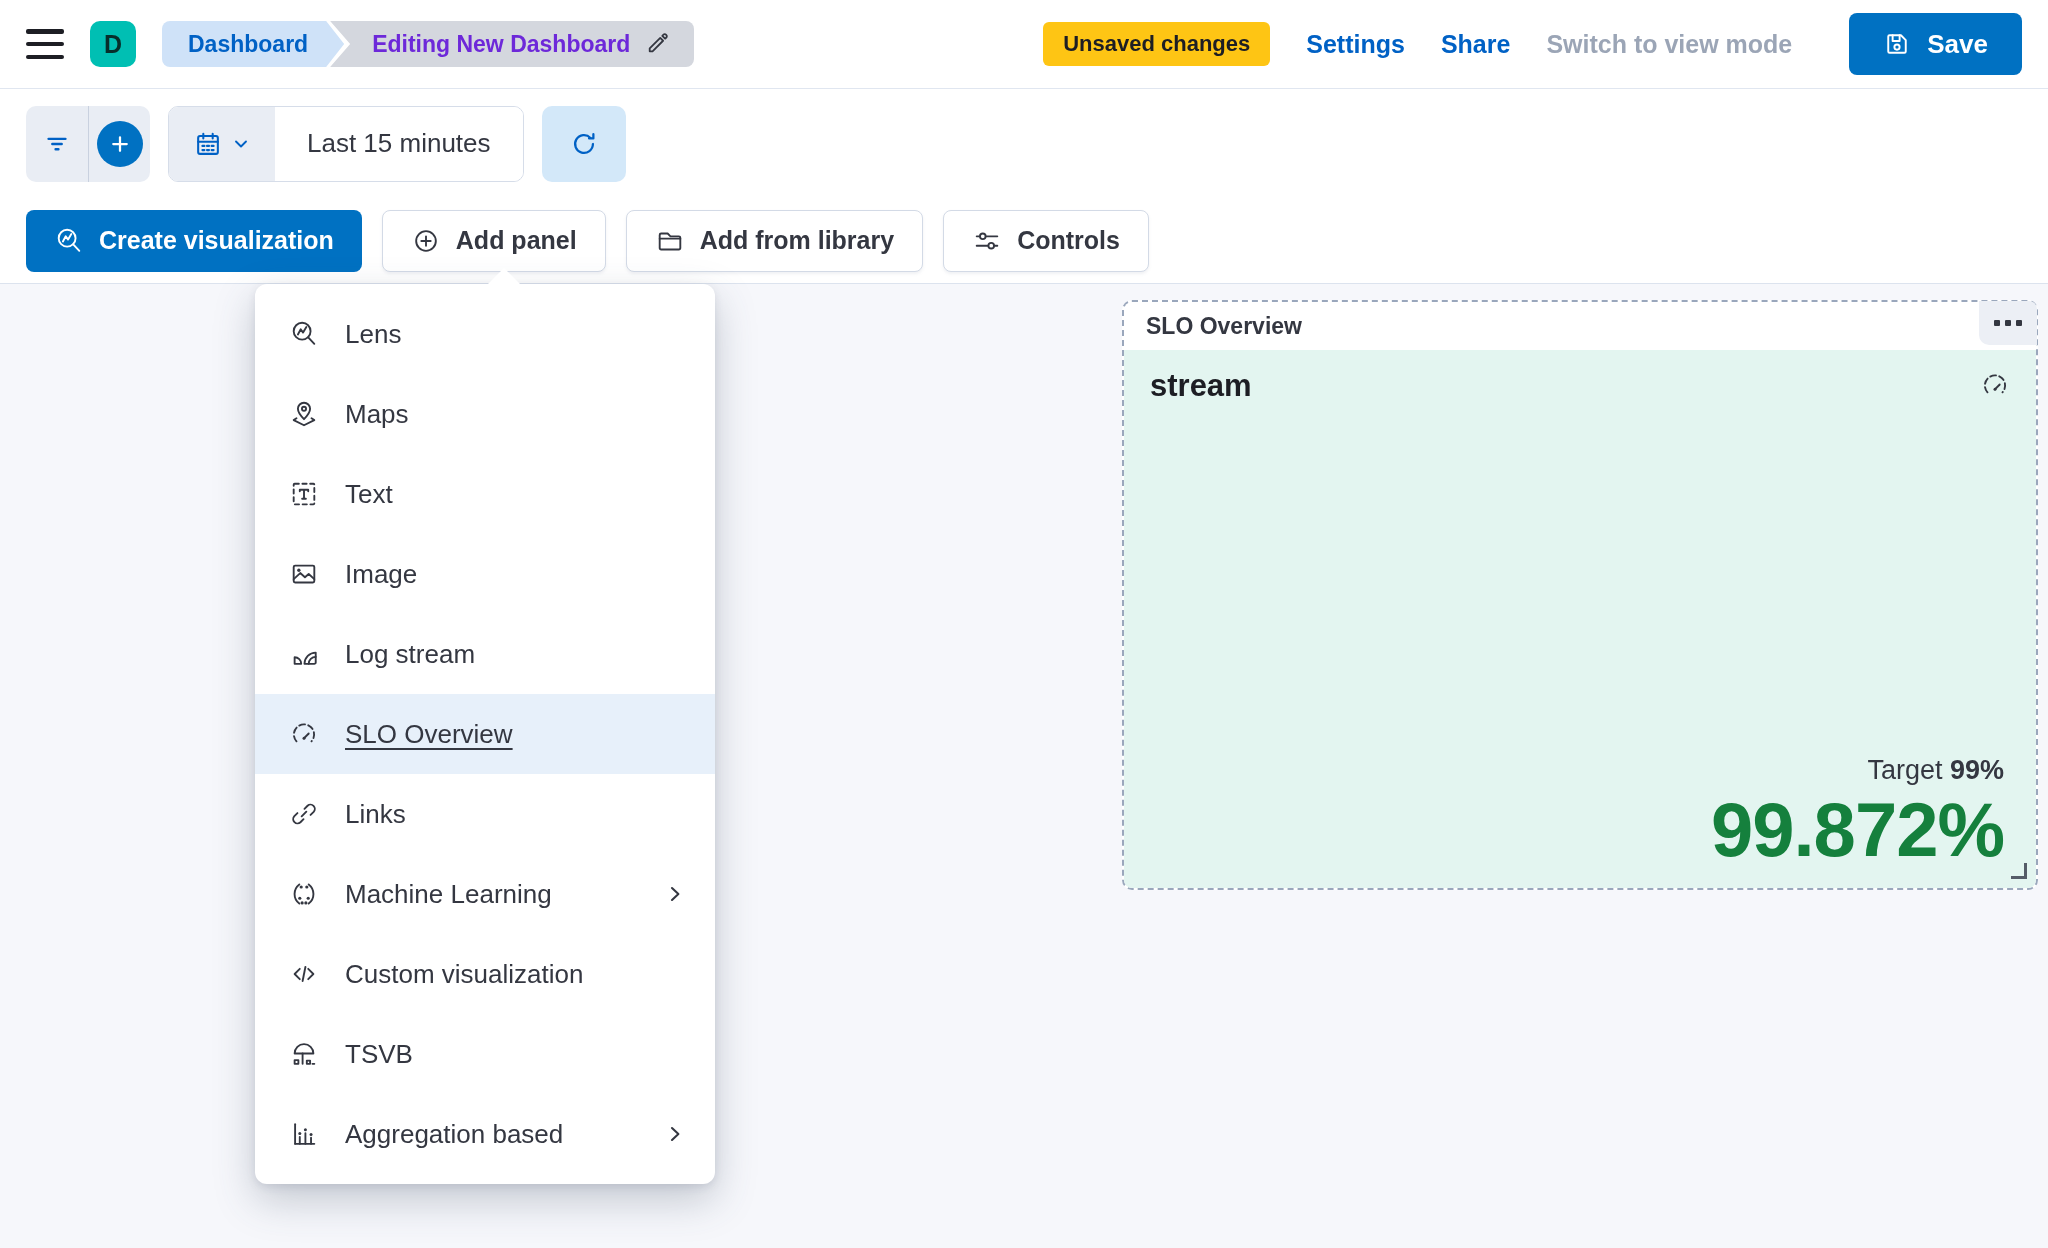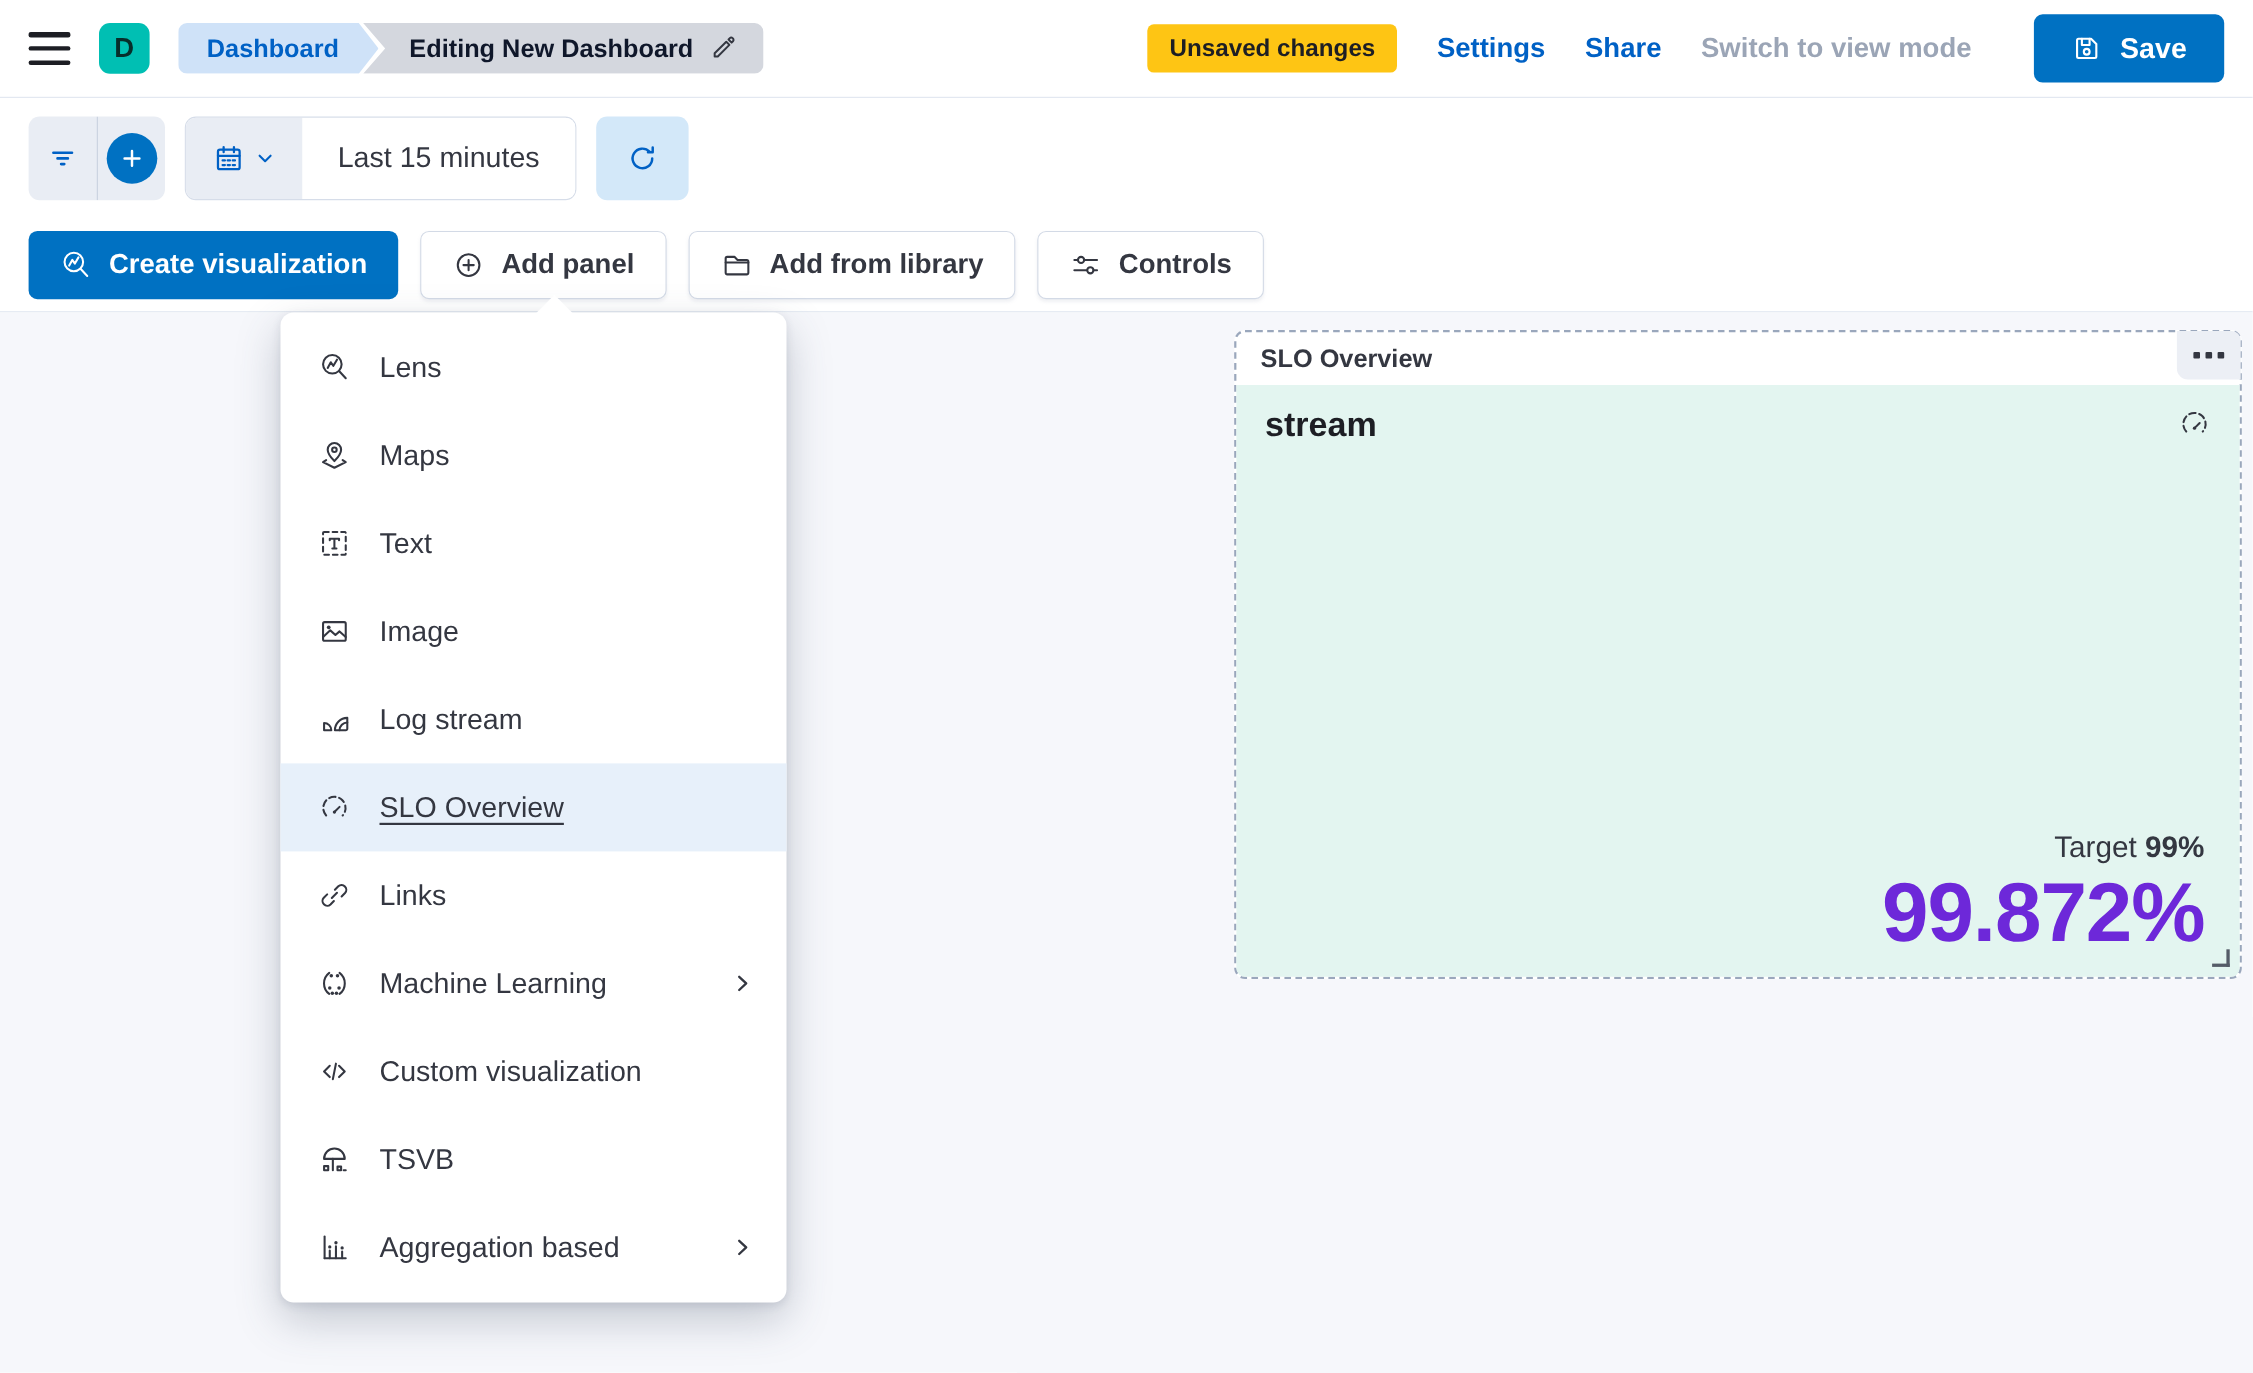--- a/index.html
+++ b/index.html
@@ -13,21 +13,21 @@
   
   .header { height:88px; display:flex; align-items:center; padding:0 26px; gap:26px; background:#fff; }
   .hamburger { width:38px; height:30px; display:flex; flex-direction:column; justify-content:space-between; cursor:pointer; }
   .hamburger span { height:4.5px; background:#1d1e24; border-radius:2px; }
   .avatar { width:46px; height:46px; border-radius:10px; background:#00BFB3; color:#072E2B;
             display:flex; align-items:center; justify-content:center; font-size:25px; font-weight:700; cursor:pointer; }
   .breadcrumbs { display:flex; align-items:center; }
   .crumb { height:46px; display:flex; align-items:center; font-size:23px; font-weight:600; white-space:nowrap; }
   .crumb-first { background:#CFE2F8; color:#0061C5; padding:0 36px 0 26px; border-radius:8px 0 0 8px; position:relative; z-index:2;
                  clip-path: polygon(0 0, calc(100% - 18px) 0, 100% 50%, calc(100% - 18px) 100%, 0 100%); }
-  .crumb-last { background:#D4D7DE; color:#0f172a; padding:0 24px 0 42px; border-radius:0 8px 8px 0; margin-left:-14px; gap:14px;
+  .crumb-last { background:#D4D7DE; color:#6d28d9; padding:0 24px 0 42px; border-radius:0 8px 8px 0; margin-left:-14px; gap:14px;
                 clip-path: polygon(0 0, 100% 0, 100% 100%, 0 100%, 20px 50%); }
   .crumb-last .ic { color:#343741; }
   .header-right { margin-left:auto; display:flex; align-items:center; gap:36px; }
   .badge-warning { height:44px; display:flex; align-items:center; padding:0 20px; border-radius:6px;
                    background:#FEC514; color:#1d1e24; font-size:22px; font-weight:600; }
   .hlink { font-size:25px; font-weight:700; color:#0061C5; cursor:pointer; }
   .hlink.disabled { color:#9BA5B6; cursor:default; }
   .btn-save { height:62px; display:flex; align-items:center; gap:16px; padding:0 34px; border:none; border-radius:8px;
               background:#0071C2; color:#fff; font-size:26px; font-weight:700; cursor:pointer; font-family:inherit;margin-left:21px; }
 
@@ -76,21 +76,21 @@
   .panel-title { font-size:23px; font-weight:700; color:#343741; }
   .panel-opts { position:absolute; right:-1px; top:-1px; width:58px; height:44px; background:#ECEFF5;
                 border-radius:0 8px 0 10px; display:flex; align-items:center; justify-content:center; gap:5px; cursor:pointer; }
   .panel-opts i { width:6px; height:6px; background:#343741; border-radius:1px; }
   .panel-body { position:absolute; top:48px; left:0; right:0; bottom:0; background:#E3F5F0; border-radius:0 0 8px 8px; }
   .metric-name { position:absolute; top:18px; left:26px; font-size:31px; font-weight:700; color:#1d1e24; }
   .panel-gauge { position:absolute; top:20px; right:26px; color:#343741; }
   .metric-values { position:absolute; right:32px; bottom:20px; text-align:right; color:#343741; }
   .target-line { font-size:27px; margin-bottom:6px; }
   .target-line b { font-weight:700; }
-  .big-value { font-size:76px; font-weight:700; letter-spacing:-1px; line-height:1; color:#6d28d9; }
+  .big-value { font-size:76px; font-weight:700; letter-spacing:-1px; line-height:1; color:#15803d; }
   .resize-handle { position:absolute; right:9px; bottom:9px; width:16px; height:16px;
                    border-right:3.5px solid #555C68; border-bottom:3.5px solid #555C68; cursor:nwse-resize; }
 </style>
 </head>
 <body>
 
 <div class="header">
   <div class="hamburger">
       <span></span>
       <span></span>

